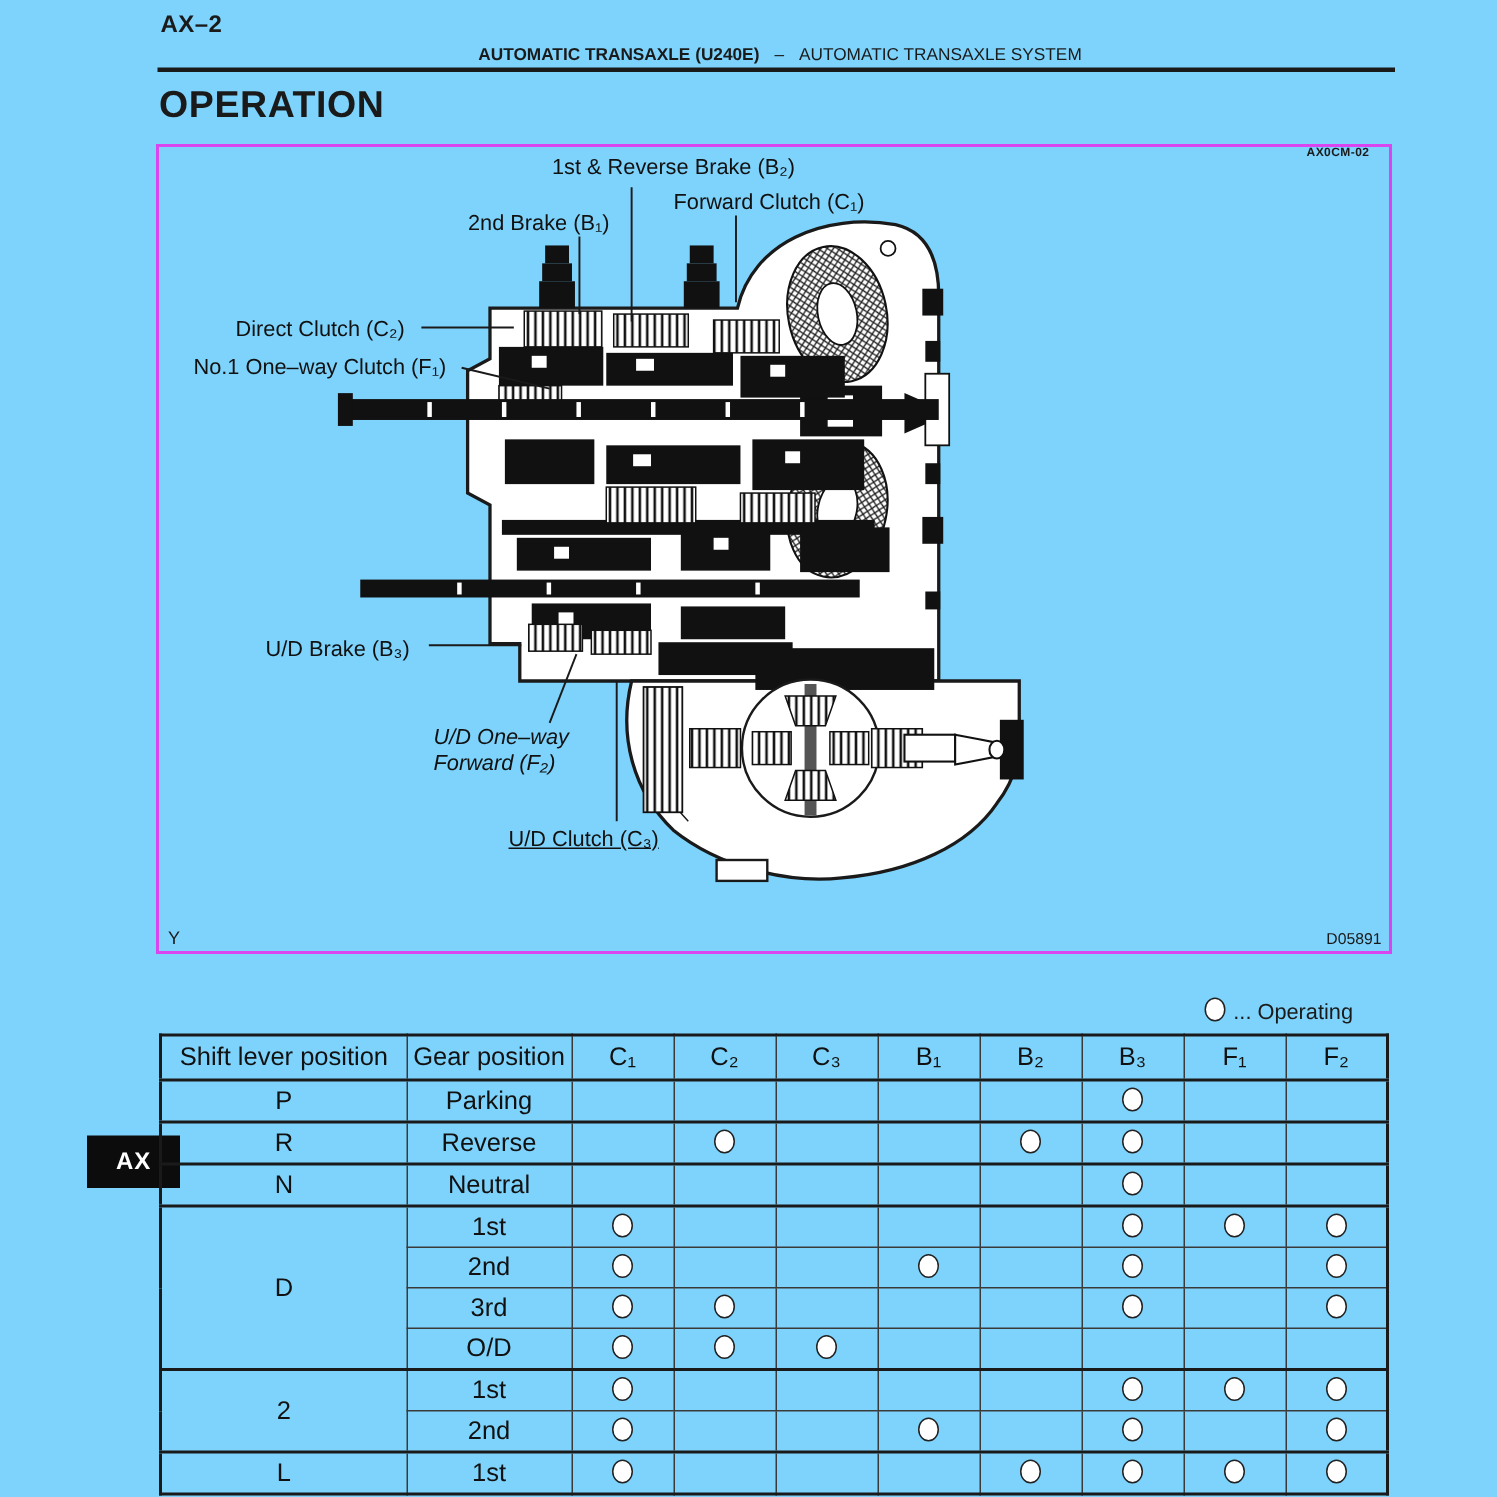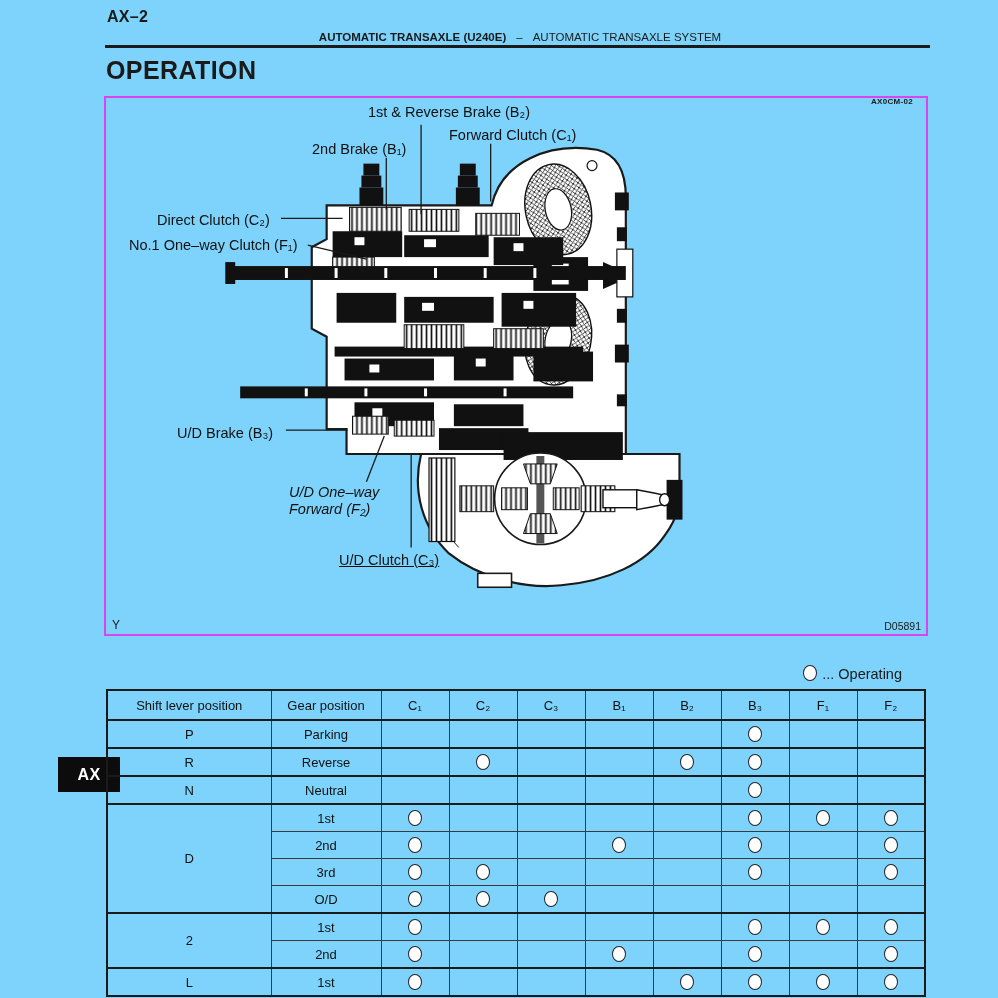--- a/index.html
+++ b/index.html
@@ -26,21 +26,21 @@
   .ax-tab{left:58px;top:757px;width:62px;height:35px;background:#0c0c0c;color:#fff;
     font-size:16px;font-weight:bold;display:flex;align-items:center;justify-content:center;letter-spacing:.5px;}
   
   .legend{left:106px;top:665px;width:820px;text-align:right;padding-right:24px;box-sizing:border-box;
     font-size:14.5px;white-space:nowrap;}
   .op-circle{display:inline-block;width:12px;height:14px;border:1.6px solid #222;border-radius:50%;
     vertical-align:-2px;background:#fff;}
   .legend .op-circle{margin-right:5px;}
   
   table.op{left:106px;top:689px;position:absolute;width:820px;border-collapse:collapse;
-    table-layout:fixed;border:2.5px solid #1a1a1a;font-size:13px;color:#111;}
+    table-layout:fixed;border:2.5px solid #1a1a1a;font-size:17px;color:#111;}
   table.op th,table.op td{border:1.4px solid #3a3a3a;text-align:center;vertical-align:middle;
     padding:0;font-weight:normal;overflow:hidden;}
   table.op th{height:28px;border-bottom:2px solid #1a1a1a;}
   table.op td{height:26px;}
   table.op tr.group-start td{border-top:2px solid #1a1a1a;}
 </style>
 </head>
 <body>
 
 <div class="page">

